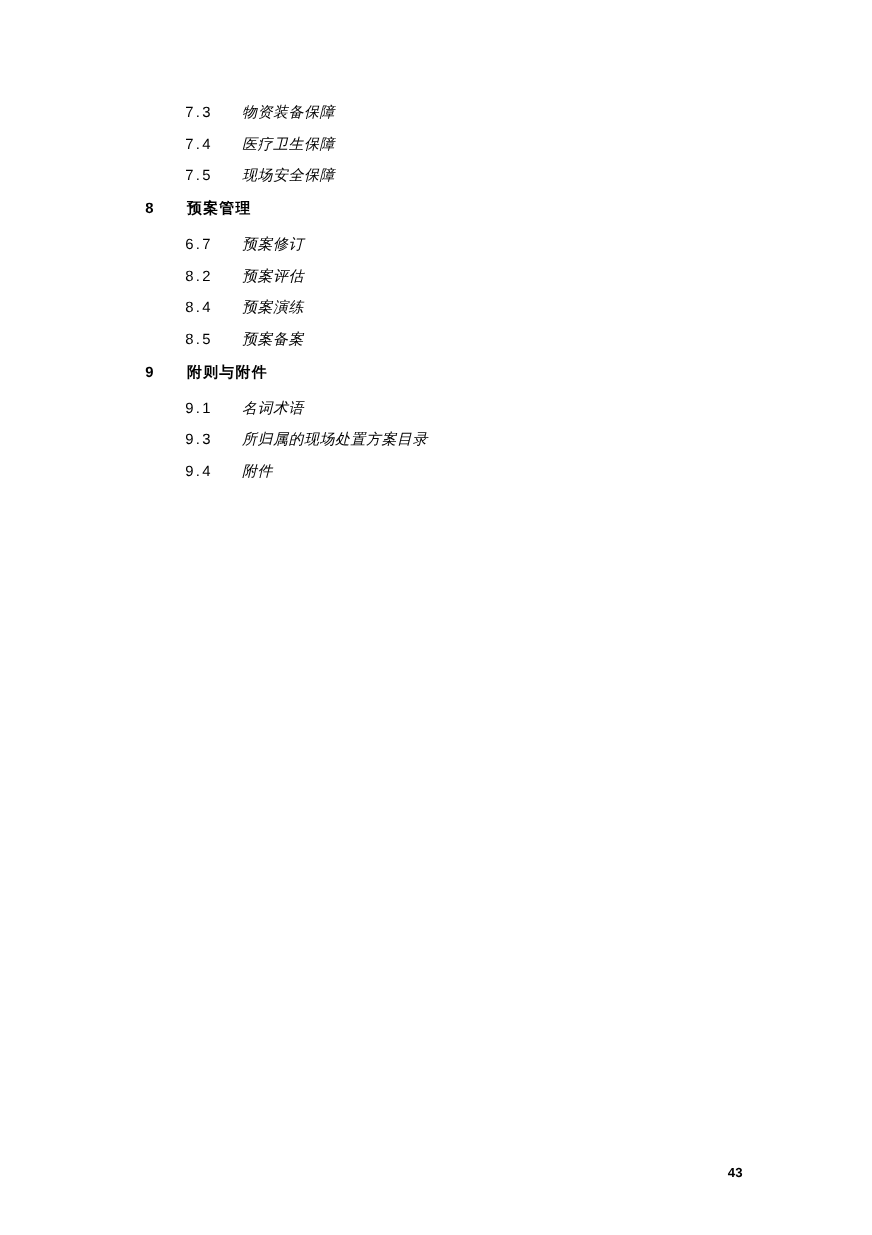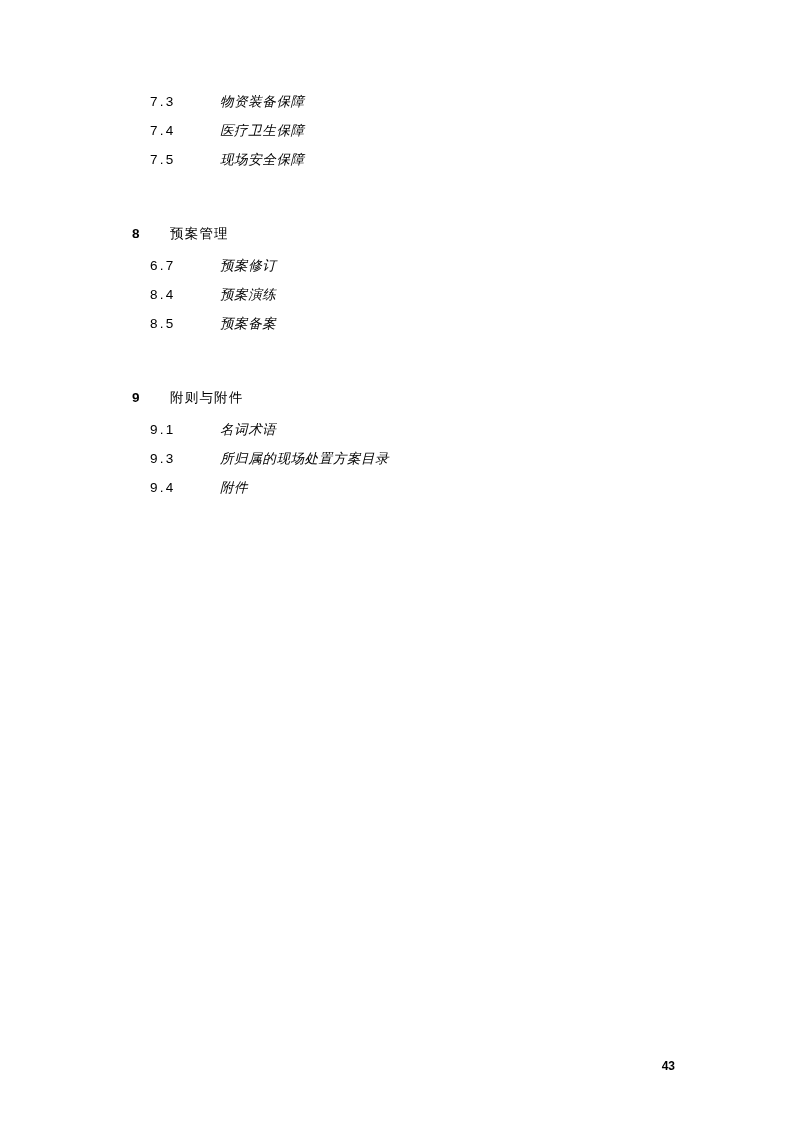--- a/index.html
+++ b/index.html
@@ -41,32 +41,31 @@
   }
   .level1 > .toc-num {
     width: 38px;
     text-align: left;
     padding-left: 12px;
     font-weight: bold;
     letter-spacing: 0.5px;
   }
   .level2 > .toc-num {
     width: 62px;
-    text-align: left;
+    text-align: center;
     padding-left: 30px;
   }
   .toc-title {
     font-size: 13.5px;
     letter-spacing: 0.6px;
     white-space: nowrap;
   }
   .level1 > .toc-title {
-    font-weight: normal;
+    font-weight: bold;
     letter-spacing: 1.2px;
-    margin-top: 44px;
   }
   .level2 > .toc-title {
     padding-left: 8px;
     font-style: italic;
   }
   .page-number {
     position: absolute;
     right: 118px;
     bottom: 50px;
     font-size: 12px;
@@ -100,20 +99,24 @@
     <div class="toc-entry level1">
       <span class="toc-num">8</span>
       <span class="toc-title">预案管理</span>
     </div>
 
     <div class="toc-entry level2">
       <span class="toc-num">6.7</span>
       <span class="toc-title">预案修订</span>
     </div>
 
+    <div class="toc-entry level2">
+      <span class="toc-num">8.2</span>
+      <span class="toc-title">预案评估</span>
+    </div>
 
 
     <div class="toc-entry level2">
       <span class="toc-num">8.4</span>
       <span class="toc-title">预案演练</span>
     </div>
 
     <div class="toc-entry level2">
       <span class="toc-num">8.5</span>
       <span class="toc-title">预案备案</span>

